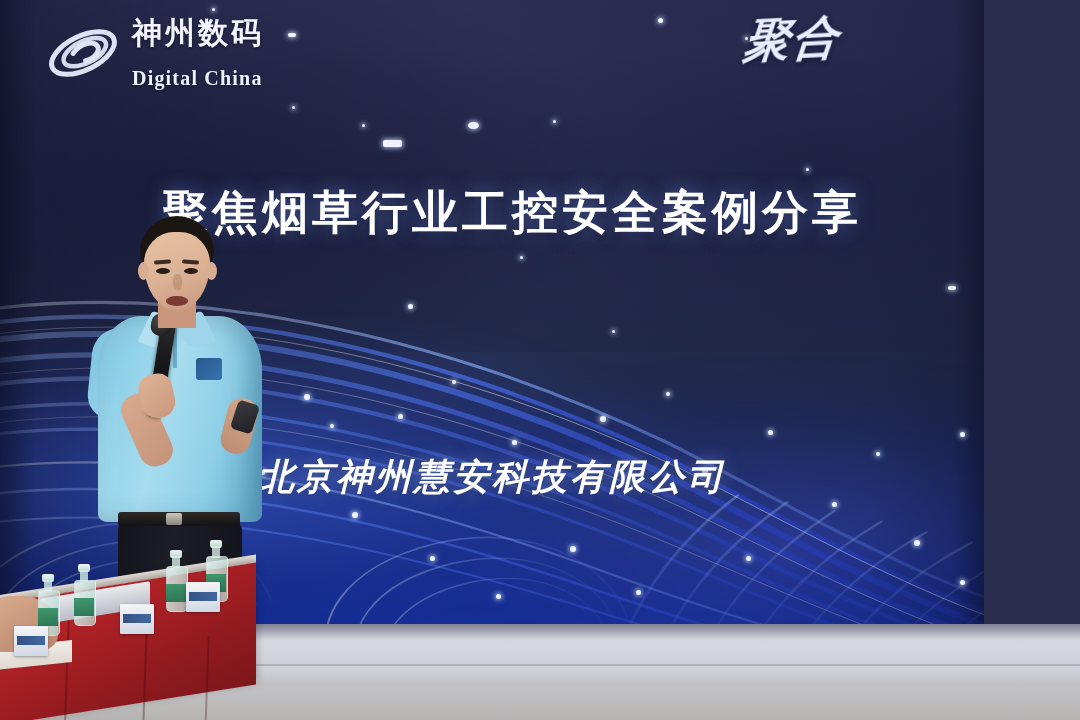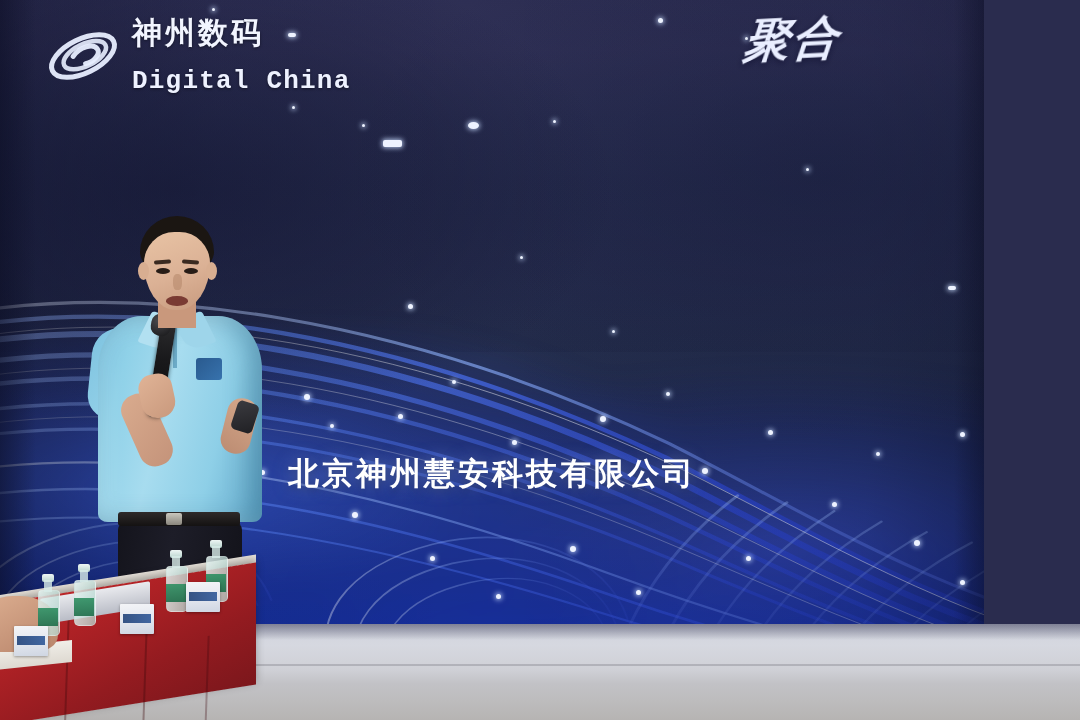--- a/index.html
+++ b/index.html
@@ -107,26 +107,26 @@
   .brand-mark { width: 78px; height: 60px; }
   .brand-words { display: flex; flex-direction: column; line-height: 1; }
   .brand-cn {
     font-size: 30px;
     font-weight: 700;
     color: #f2f5ff;
     letter-spacing: 3px;
     text-shadow: 0 1px 3px rgba(0,0,0,0.45);
   }
   .brand-en {
-    font-size: 26px;
+    font-size: 20px;
     font-weight: 700;
     color: #eef2ff;
     letter-spacing: 1.2px;
     margin-top: 20px;
-    font-family: Liberation Mono, monospace;
+    font-family: Liberation Serif, serif;
     text-shadow: 0 1px 3px rgba(0,0,0,0.45);
   }
 
   
   .slogan {
     position: absolute;
     right: 26px; top: 18px;
     text-align: right;
   }
   .slogan-calli {
@@ -176,25 +176,26 @@
     color: #ffffff;
     letter-spacing: 2px;
     text-shadow: 0 0 14px rgba(120,150,255,0.5), 0 2px 7px rgba(0,0,0,0.5);
     padding-left: 30px;
   }
   .slide-company {
     position: absolute;
     left: 0; right: 0;
     top: 453px;
     text-align: center;
-    font-size: 31px;
+    font-size: 36px;
     font-weight: 700;
     color: #ffffff;
     letter-spacing: 3px;
     text-shadow: 0 0 16px rgba(140,170,255,0.6), 0 2px 8px rgba(0,0,0,0.45);
+    font-style: italic;
   }
 
   
   .stage-floor {
     position: absolute;
     left: 0; top: 624px;
     width: 1080px; height: 96px;
     background:
       linear-gradient(180deg,
         #cfd2dc 0%,
@@ -573,20 +574,21 @@
       <span class="brand-words">
         <span class="brand-cn">神州数码</span>
         <span class="brand-en">Digital China</span>
       </span>
     </div>
 
     <div class="slogan">
       <div class="slogan-calli">聚合</div>
     </div>
 
+    <div class="slide-title">聚焦烟草行业工控安全案例分享</div>
     <div class="slide-company">北京神州慧安科技有限公司</div>
   </div>
 
   <div class="stage-floor">
     <div class="floor-shadow"></div>
     <div class="floor-seam"></div>
   </div>
 
   <div class="speaker">
     <div class="sp-trousers"></div>

